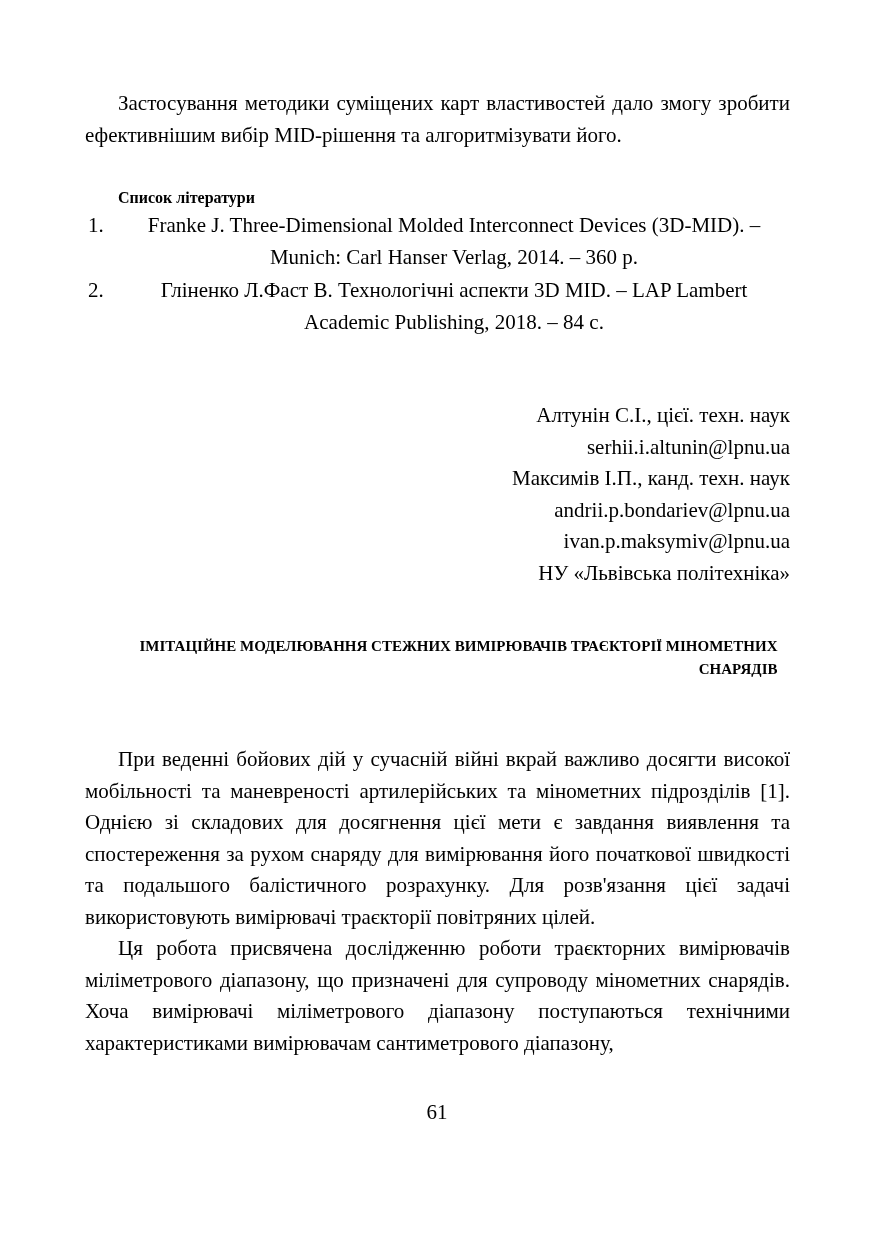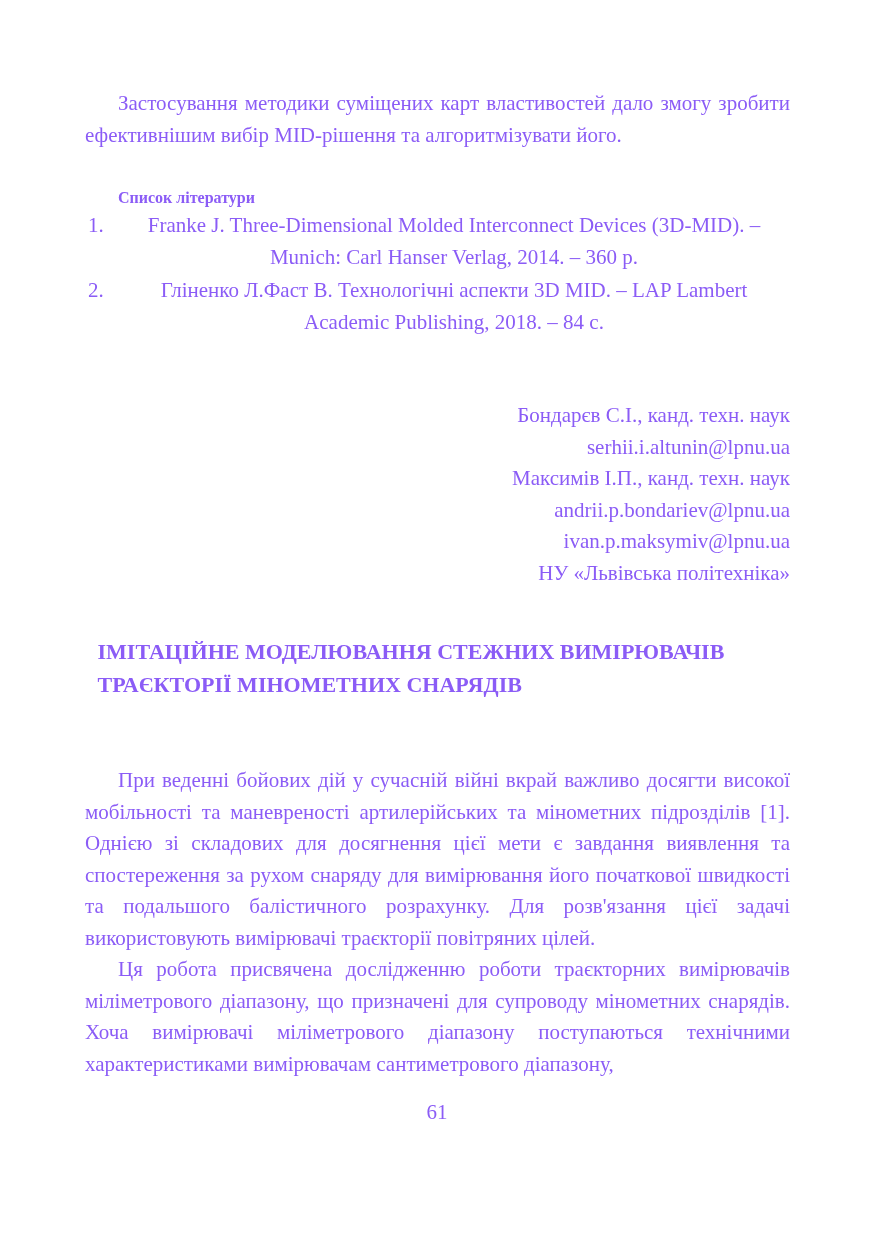--- a/index.html
+++ b/index.html
@@ -7,21 +7,21 @@
     padding: 0;
     background: #ffffff;
   }
   .page {
     position: relative;
     width: 874px;
     height: 1240px;
     margin: 0 auto;
     background: #ffffff;
     font-family: "Liberation Serif", "DejaVu Serif", serif;
-    color: #8b5cf6;
+    color: #000000;
     box-sizing: border-box;
     padding: 88px 84px 0 85px;
     overflow: hidden;
   }
   .intro-paragraph {
     font-size: 21px;
     line-height: 1.5;
     text-align: justify;
     text-indent: 33px;
     margin: 0;
@@ -52,23 +52,23 @@
   }
   .authors-block {
     margin-top: 62px;
     font-size: 21px;
     line-height: 1.5;
     text-align: right;
   }
   .article-title {
     margin: 46px auto 0 auto;
     max-width: 680px;
-    font-size: 22px;
+    font-size: 15px;
     font-weight: bold;
-    text-align: left;
+    text-align: right;
     line-height: 1.5;
   }
   .article-body {
     margin-top: 64px;
   }
   .body-paragraph {
     font-size: 21px;
     line-height: 1.5;
     text-align: justify;
     text-indent: 33px;
@@ -97,21 +97,21 @@
       <span class="reference-number">1.</span>
       <span class="reference-text">Franke J. Three-Dimensional Molded Interconnect Devices (3D-MID). – Munich: Carl Hanser Verlag, 2014. – 360 p.</span>
     </div>
     <div class="reference-item">
       <span class="reference-number">2.</span>
       <span class="reference-text">Гліненко Л.Фаст В. Технологічні аспекти 3D MID. – LAP Lambert Academic Publishing, 2018. – 84 с.</span>
     </div>
   </div>
 
   <div class="authors-block">
-    <div>Бондарєв С.І., канд. техн. наук</div>
+    <div>Алтунін С.І., цієї. техн. наук</div>
     <div>serhii.i.altunin@lpnu.ua</div>
     <div>Максимів І.П., канд. техн. наук</div>
     <div>andrii.p.bondariev@lpnu.ua</div>
     <div>ivan.p.maksymiv@lpnu.ua</div>
     <div>НУ «Львівська політехніка»</div>
   </div>
 
   <div class="article-title">ІМІТАЦІЙНЕ МОДЕЛЮВАННЯ СТЕЖНИХ ВИМІРЮВАЧІВ ТРАЄКТОРІЇ МІНОМЕТНИХ СНАРЯДІВ</div>
 
   <div class="article-body">

